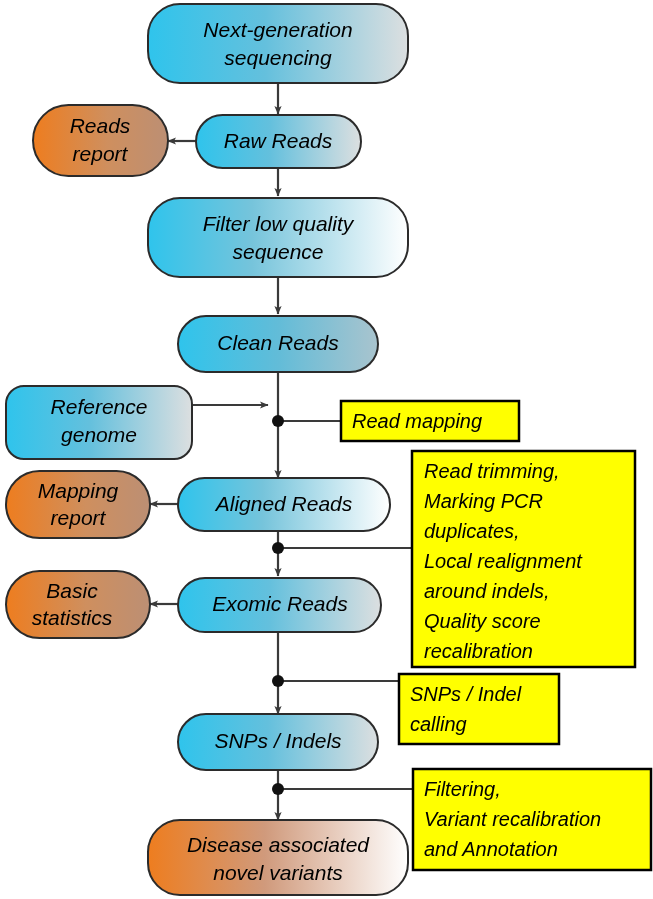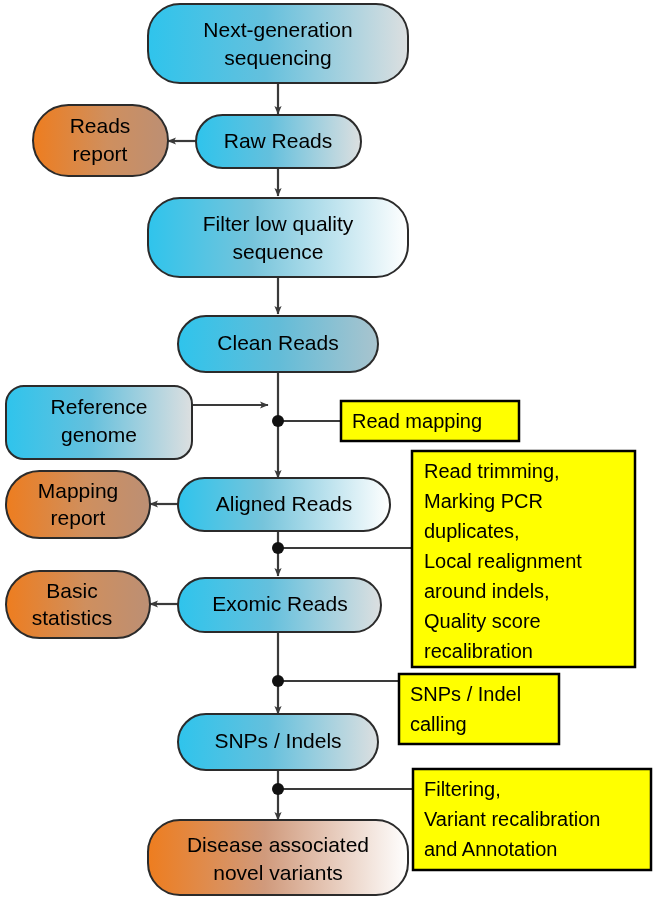--- a/index.html
+++ b/index.html
@@ -10,20 +10,21 @@
   body {
     width: 653px;
     height: 899px;
     font-family: "Liberation Sans", sans-serif;
     overflow: hidden;
   }
   #flow-root {
     position: relative;
     width: 653px;
     height: 899px;
+    font-style: italic;
   }
   svg#flowchart {
     display: block;
     width: 653px;
     height: 899px;
   }
   .node-label {
     font-family: "Liberation Sans", sans-serif;
     font-size: 21px;
     fill: #000000;

